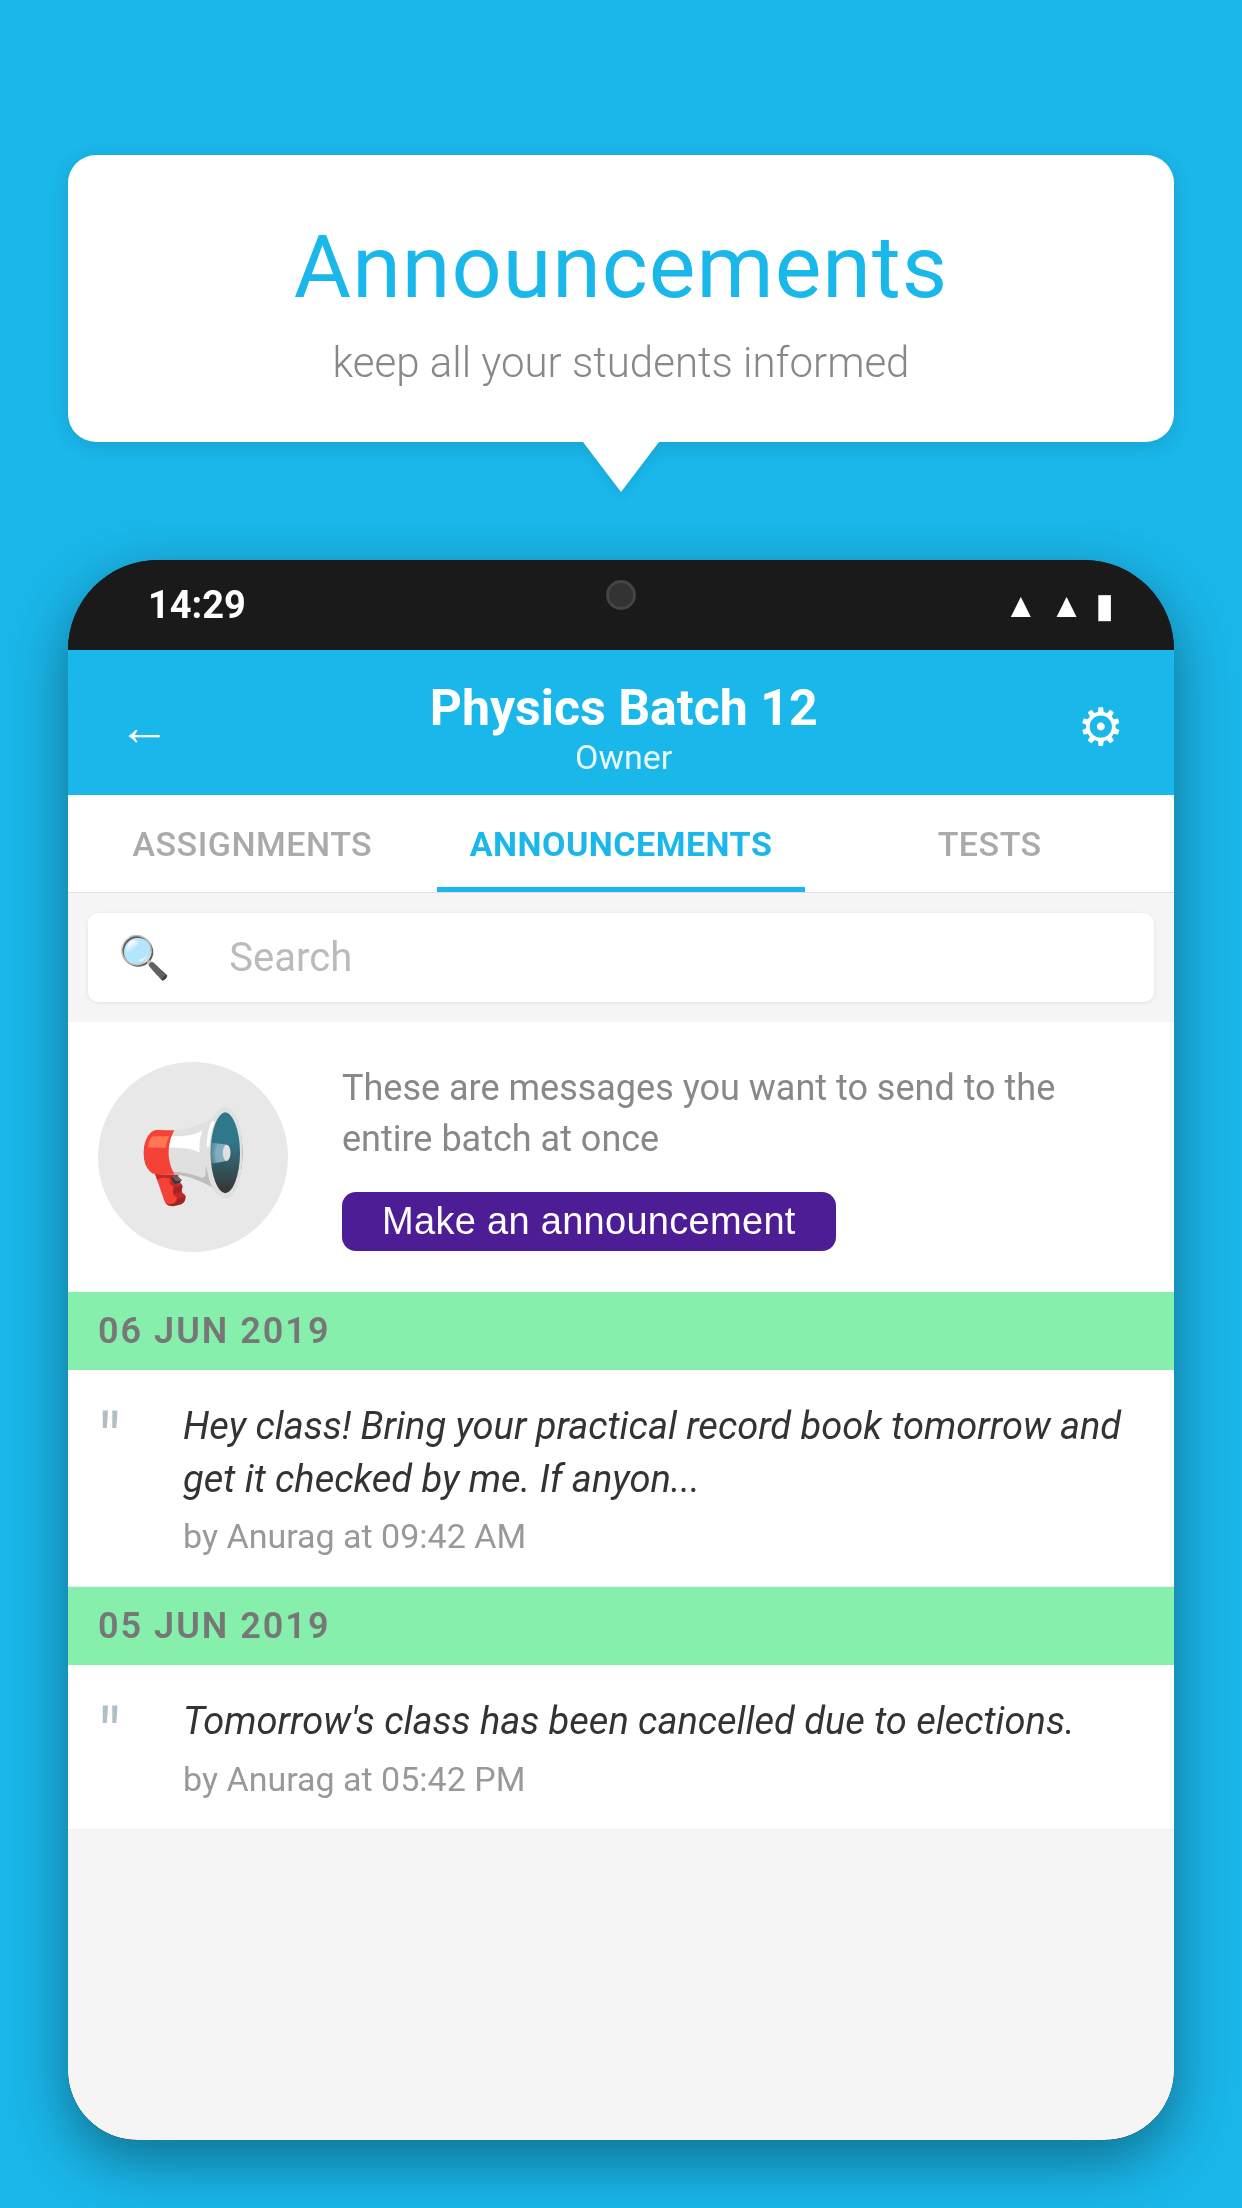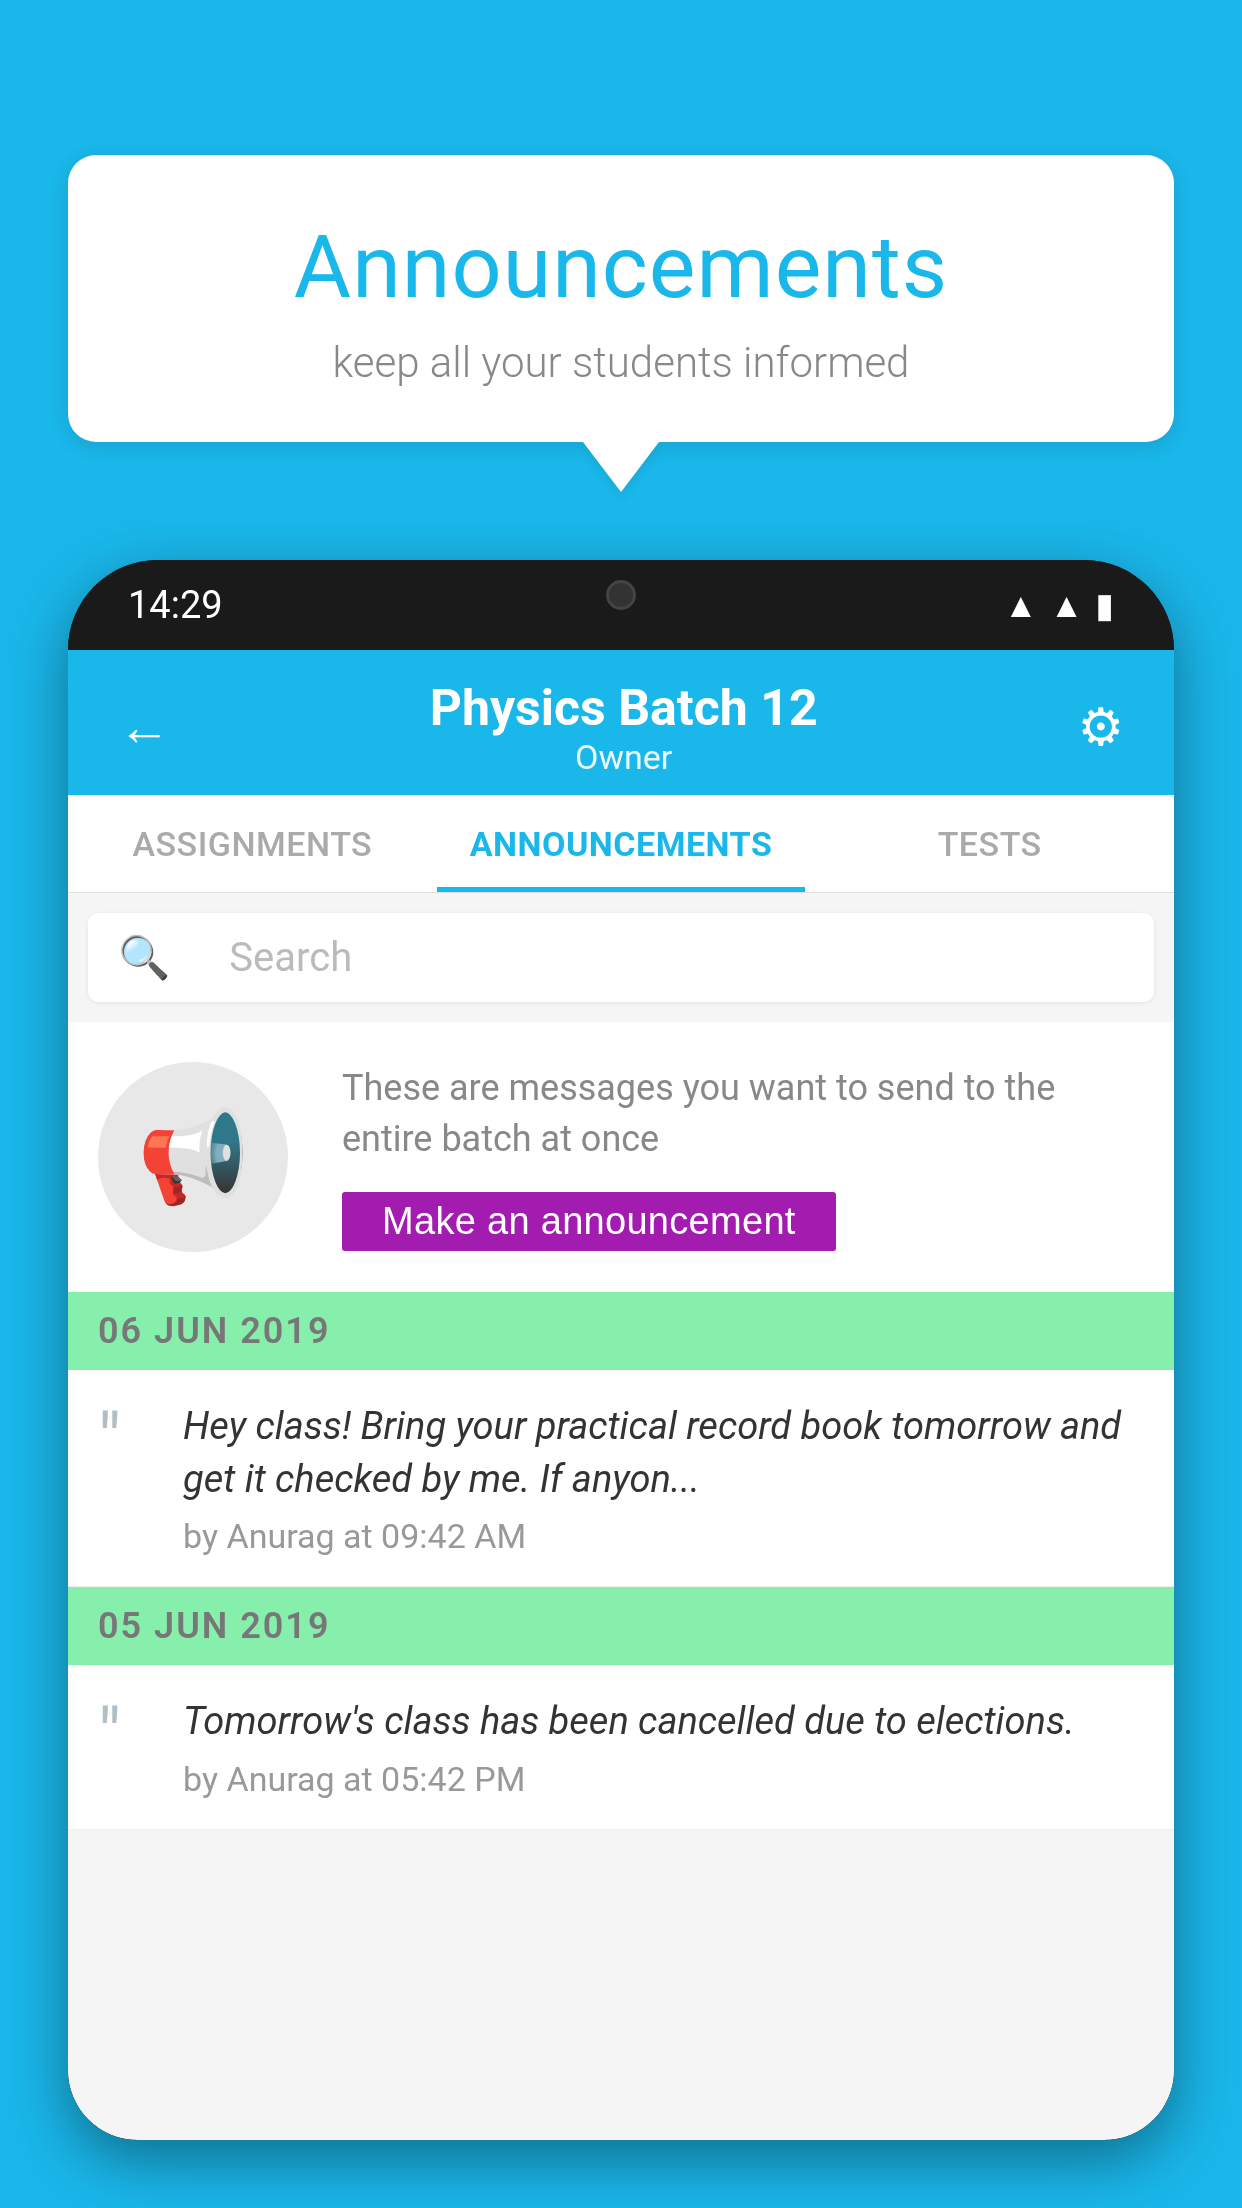--- a/index.html
+++ b/index.html
@@ -81,21 +81,22 @@
       align-items: center;
       justify-content: space-between;
       padding: 0 60px;
       position: relative;
       z-index: 20;
     }
 
     .phone-time {
       color: white;
       font-size: 38px;
-      font-weight: 400;
+      font-weight: 700;
+      margin-left: 20px;
     }
 
     .phone-notch {
       position: absolute;
       top: 0;
       left: 50%;
       transform: translateX(-50%);
       width: 200px;
       height: 70px;
       background: #1a1a1a;
@@ -279,24 +280,24 @@
     }
 
     .promo-desc {
       font-size: 36px;
       color: #888;
       line-height: 1.4;
       margin-bottom: 28px;
     }
 
     .make-announcement-btn {
-      background: #a21caf;
+      background: #4c1d95;
       color: white;
       border: none;
-      border-radius: 3px;
+      border-radius: 14px;
       padding: 8px 40px;
       font-size: 38px;
       font-weight: 500;
       cursor: pointer;
       letter-spacing: 0.3px;
     }
 
     
     .date-separator {
       background: #86efac;

